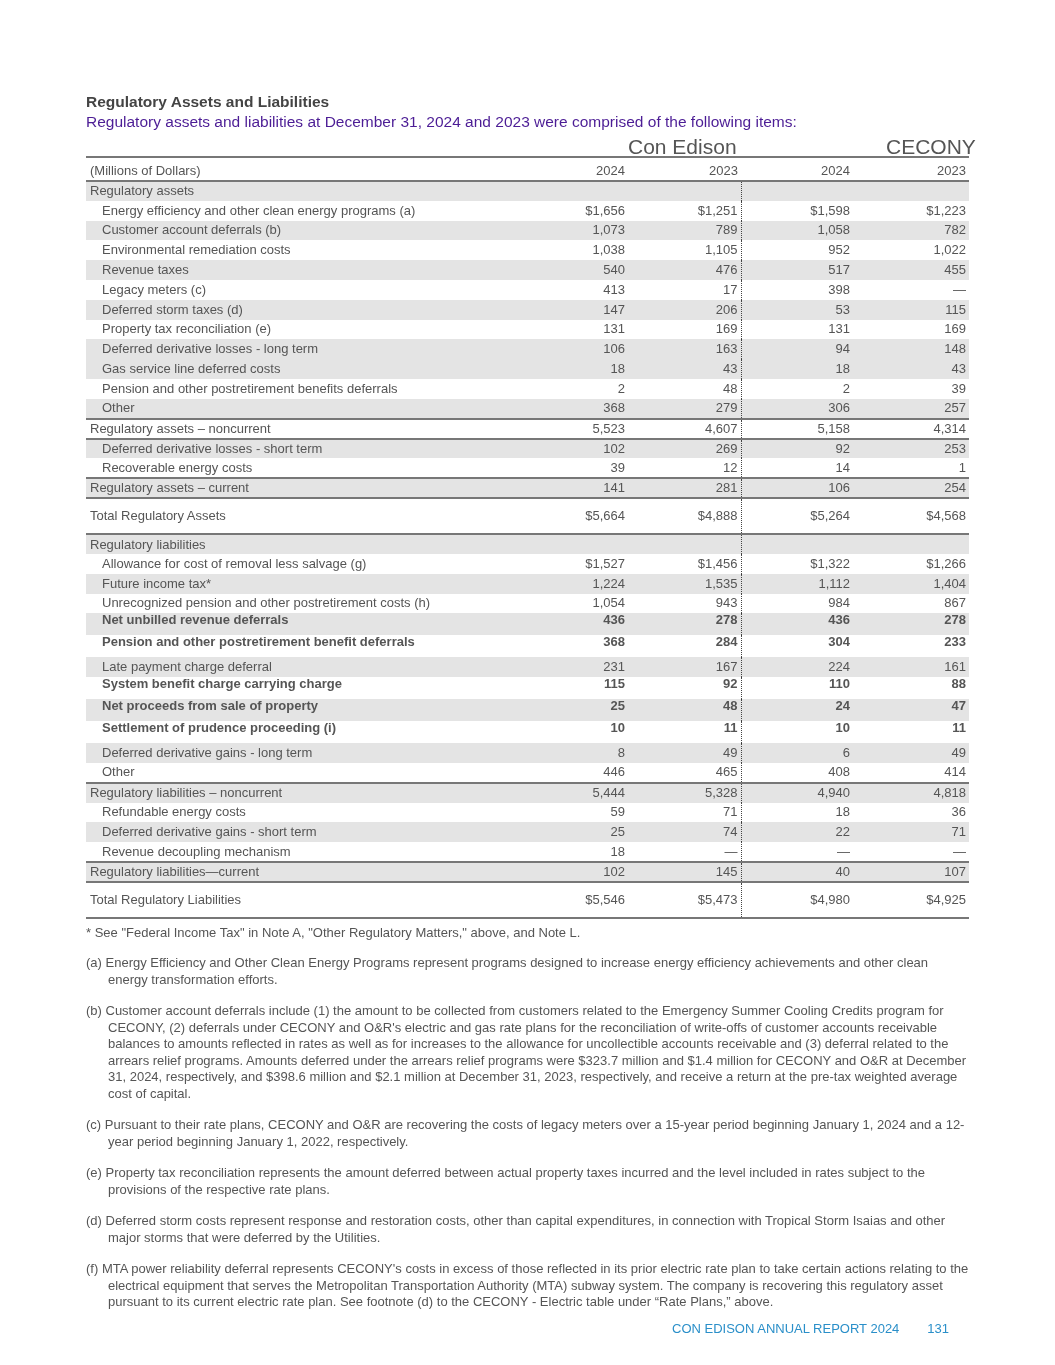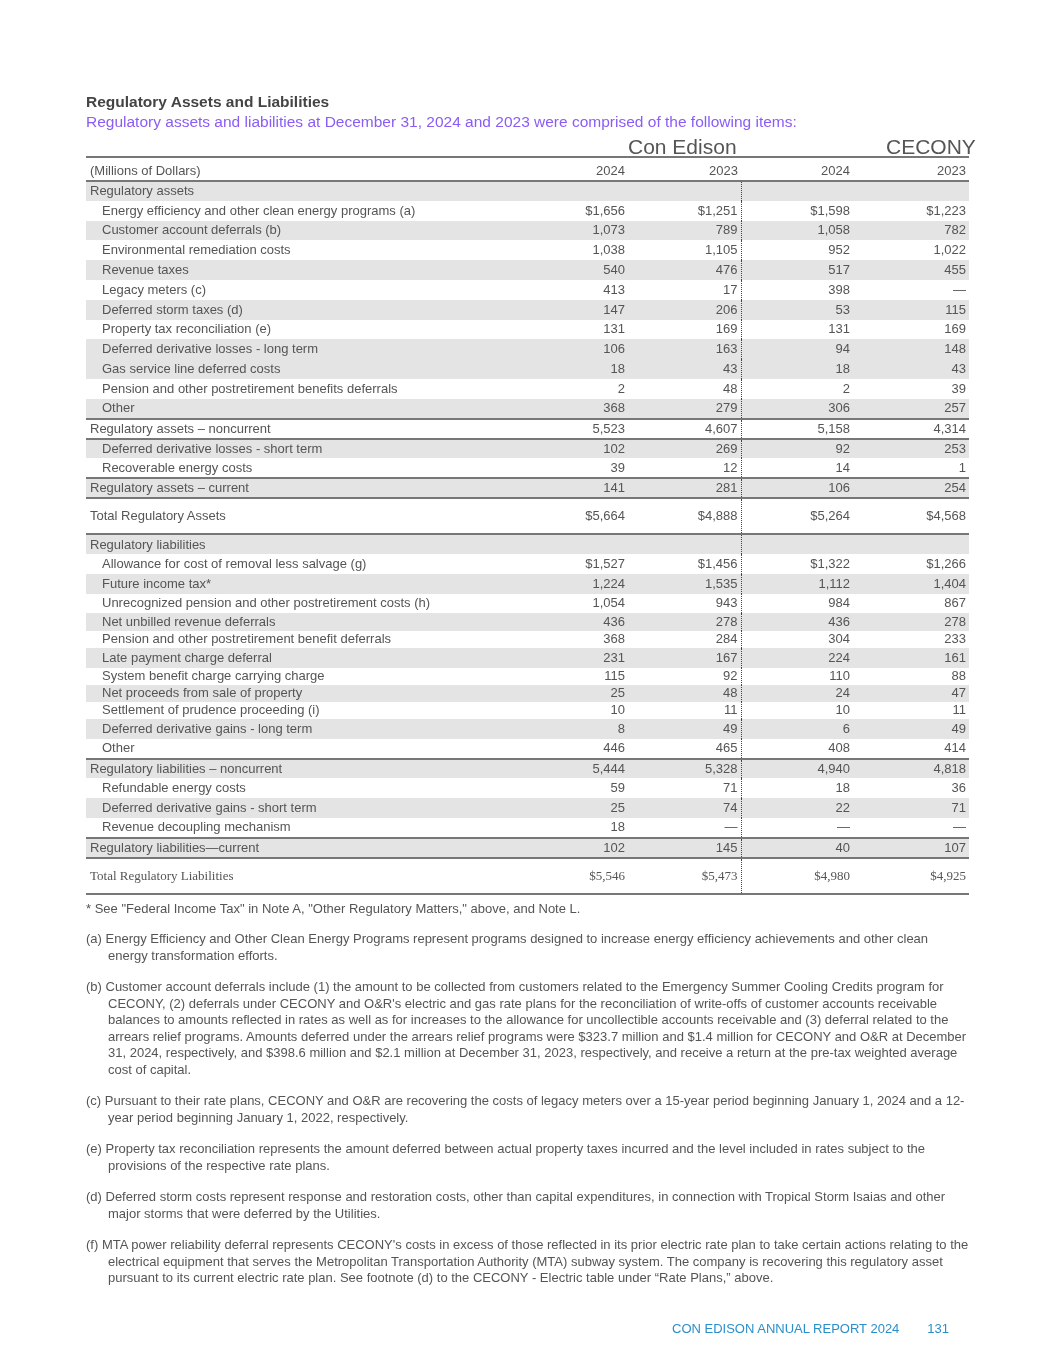--- a/index.html
+++ b/index.html
@@ -1,42 +1,42 @@
 <!DOCTYPE html>
 <html><head>
 <meta charset="utf-8">
 <style>
   * { box-sizing: border-box; margin: 0; padding: 0; }
   html, body { width: 1055px; height: 1365px; background: #ffffff; }
   body { font-family: "Liberation Sans", sans-serif; color: #555555; position: relative; overflow: hidden; }
   .page { position: absolute; left: 86px; top: 92px; width: 883px; }
   .title { font-size: 15.5px; font-weight: bold; color: #444444; line-height: 20px; }
-  .subtitle { font-size: 15.5px; color: #8b5cf6; line-height: 20px; margin-top: 0px; }
+  .subtitle { font-size: 15.5px; color: #4c1d95; line-height: 20px; margin-top: 0px; }
   .group-head { position: relative; height: 22px; margin-top: 2px; }
   .group-head span { position: absolute; top: 1px; font-size: 21px; color: #555; }
   .gh-conedison { left: 542px; }
   .gh-cecony { left: 800px; }
   table { border-collapse: collapse; width: 883px; font-size: 13px; table-layout: fixed; }
   col.c-label { width: 430px; }
   col.c-v1 { width: 112px; }
   col.c-v2 { width: 113px; }
   col.c-v3 { width: 112px; }
   col.c-v4 { width: 116px; }
   td { height: 19.8px; line-height: 16px; padding: 1px 3px 1px 4px; white-space: nowrap; color: #555; }
   td.num { text-align: right; padding-right: 3px; }
   td.v2 { border-right: 1.5px dotted #444; }
   tr.head td { border-top: 2px solid #777; height: 24px; padding-top: 4px; }
   tr.head td.v2 { border-right: none; }
   tr.section td { border-top: 2px solid #777; }
   tr.shade td { background: #e4e4e4; }
   tr.item td.lbl { padding-left: 16px; }
   tr.sub td { border-top: 2px solid #777; }
   tr.total td { border-top: 2px solid #777; height: 36px; }
-  tr.tight td { height: 17.2px; line-height: 14px; padding-top: 0; padding-bottom: 0; }
-  tr.last td { border-bottom: 2px solid #777; font-family: Liberation Serif, serif; }
+  tr.tight td { height: 17.2px; line-height: 14px; padding-top: 0; padding-bottom: 8px; font-weight: bold; }
+  tr.last td { border-bottom: 2px solid #777; }
   .notes { margin-top: 6px; font-size: 13px; line-height: 16.5px; color: #555; }
   .note { margin-bottom: 15px; padding-left: 22px; text-indent: -22px; }
   .note.star { padding-left: 0; text-indent: 0; margin-bottom: 14px; }
   .footer { position: absolute; top: 1321px; left: 672px; font-size: 13px; color: #2a8fc9; }
   .footer .pg { margin-left: 28px; }
 </style>
 </head>
 <body>
 
 <div class="page">

